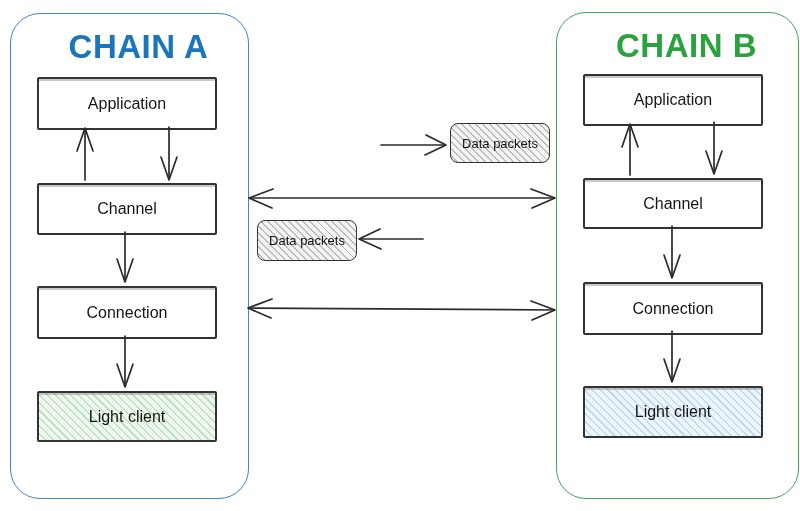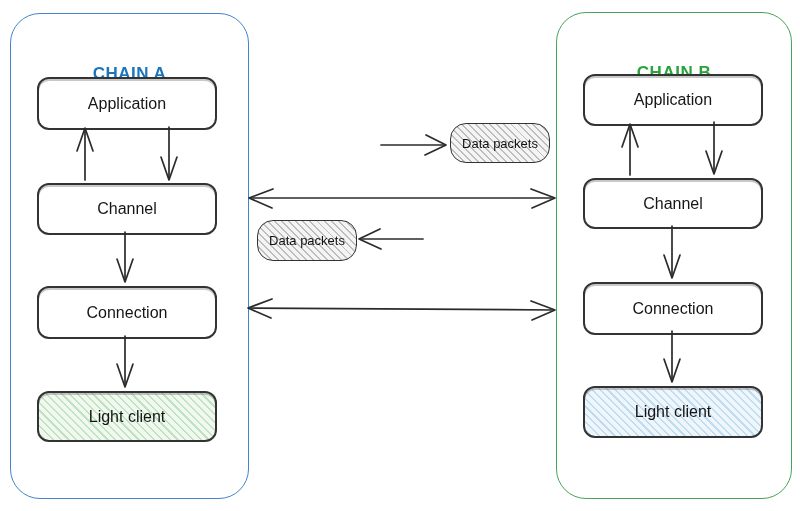--- a/index.html
+++ b/index.html
@@ -3,45 +3,45 @@
 <meta charset="utf-8">
 <style>
   html,body{margin:0;padding:0;background:#ffffff;}
   .canvas{
     position:relative;width:800px;height:511px;overflow:hidden;
     font-family:"Liberation Sans",sans-serif;background:#ffffff;
   }
   
   .chain{position:absolute;border:1.7px solid;border-radius:30px;background:transparent;}
   .chain-a{left:10px;top:13px;width:237px;height:484px;border-color:#4285c8;}
-  .chain-b{left:556px;top:12px;width:234px;height:485px;border-color:#46a45c;}
+  .chain-b{left:556px;top:12px;width:234px;height:485px;border-color:#46a45c;padding-left:7px;}
   .chain-title{
-    position:absolute;top:14px;left:0;width:100%;text-align:center;
-    font-size:17px;font-weight:bold;letter-spacing:.5px;margin-top:36px;
+    position:absolute;top:14px;left:9px;width:100%;text-align:center;
+    font-size:33px;font-weight:bold;letter-spacing:.5px;
   }
   .chain-a .chain-title{color:#1b75bc;}
   .chain-b .chain-title{color:#2aa23d;}
   
   .node{
     position:absolute;background:#ffffff;border:2px solid #333333;
     box-shadow:inset 0 2px 0 rgba(120,120,120,.40);
     display:flex;align-items:center;justify-content:center;
-    font-size:16px;color:#151515;border-radius:12px;
+    font-size:16px;color:#151515;border-radius:2px;
   }
   .chain-a .node{left:26px;width:176px;}
   .chain-b .node{left:26px;width:176px;}
   .a-app{top:63px;height:49px;}   .a-channel{top:169px;height:48px;}
   .a-conn{top:272px;height:49px;} .a-light{top:377px;height:47px;}
   .b-app{top:61px;height:48px;}   .b-channel{top:165px;height:47px;}
   .b-conn{top:269px;height:49px;} .b-light{top:373px;height:48px;}
   .hatch-green{background:repeating-linear-gradient(45deg,#f0f8ef 0,#f0f8ef 4px,#bfe3c0 4px,#bfe3c0 5.5px);}
   .hatch-blue{background:repeating-linear-gradient(45deg,#eef6fb 0,#eef6fb 4px,#c0dcf0 4px,#c0dcf0 5.5px);}
   
   .pill{
-    position:absolute;border:1.7px solid #333333;border-radius:16px;
+    position:absolute;border:1.7px solid #333333;border-radius:8px;
     background:repeating-linear-gradient(45deg,#f4f4f4 0,#f4f4f4 3.6px,#bdbdbd 3.6px,#bdbdbd 5px);
     display:flex;align-items:center;justify-content:center;
     font-size:13px;color:#111111;z-index:3;
   }
   .pill-top{left:450px;top:123px;width:98px;height:38px;}
   .pill-bottom{left:257px;top:220px;width:98px;height:39px;}
   
   .relayers{
     position:absolute;left:344px;top:171px;width:120px;text-align:center;
     font-size:17px;color:#111111;z-index:3;

